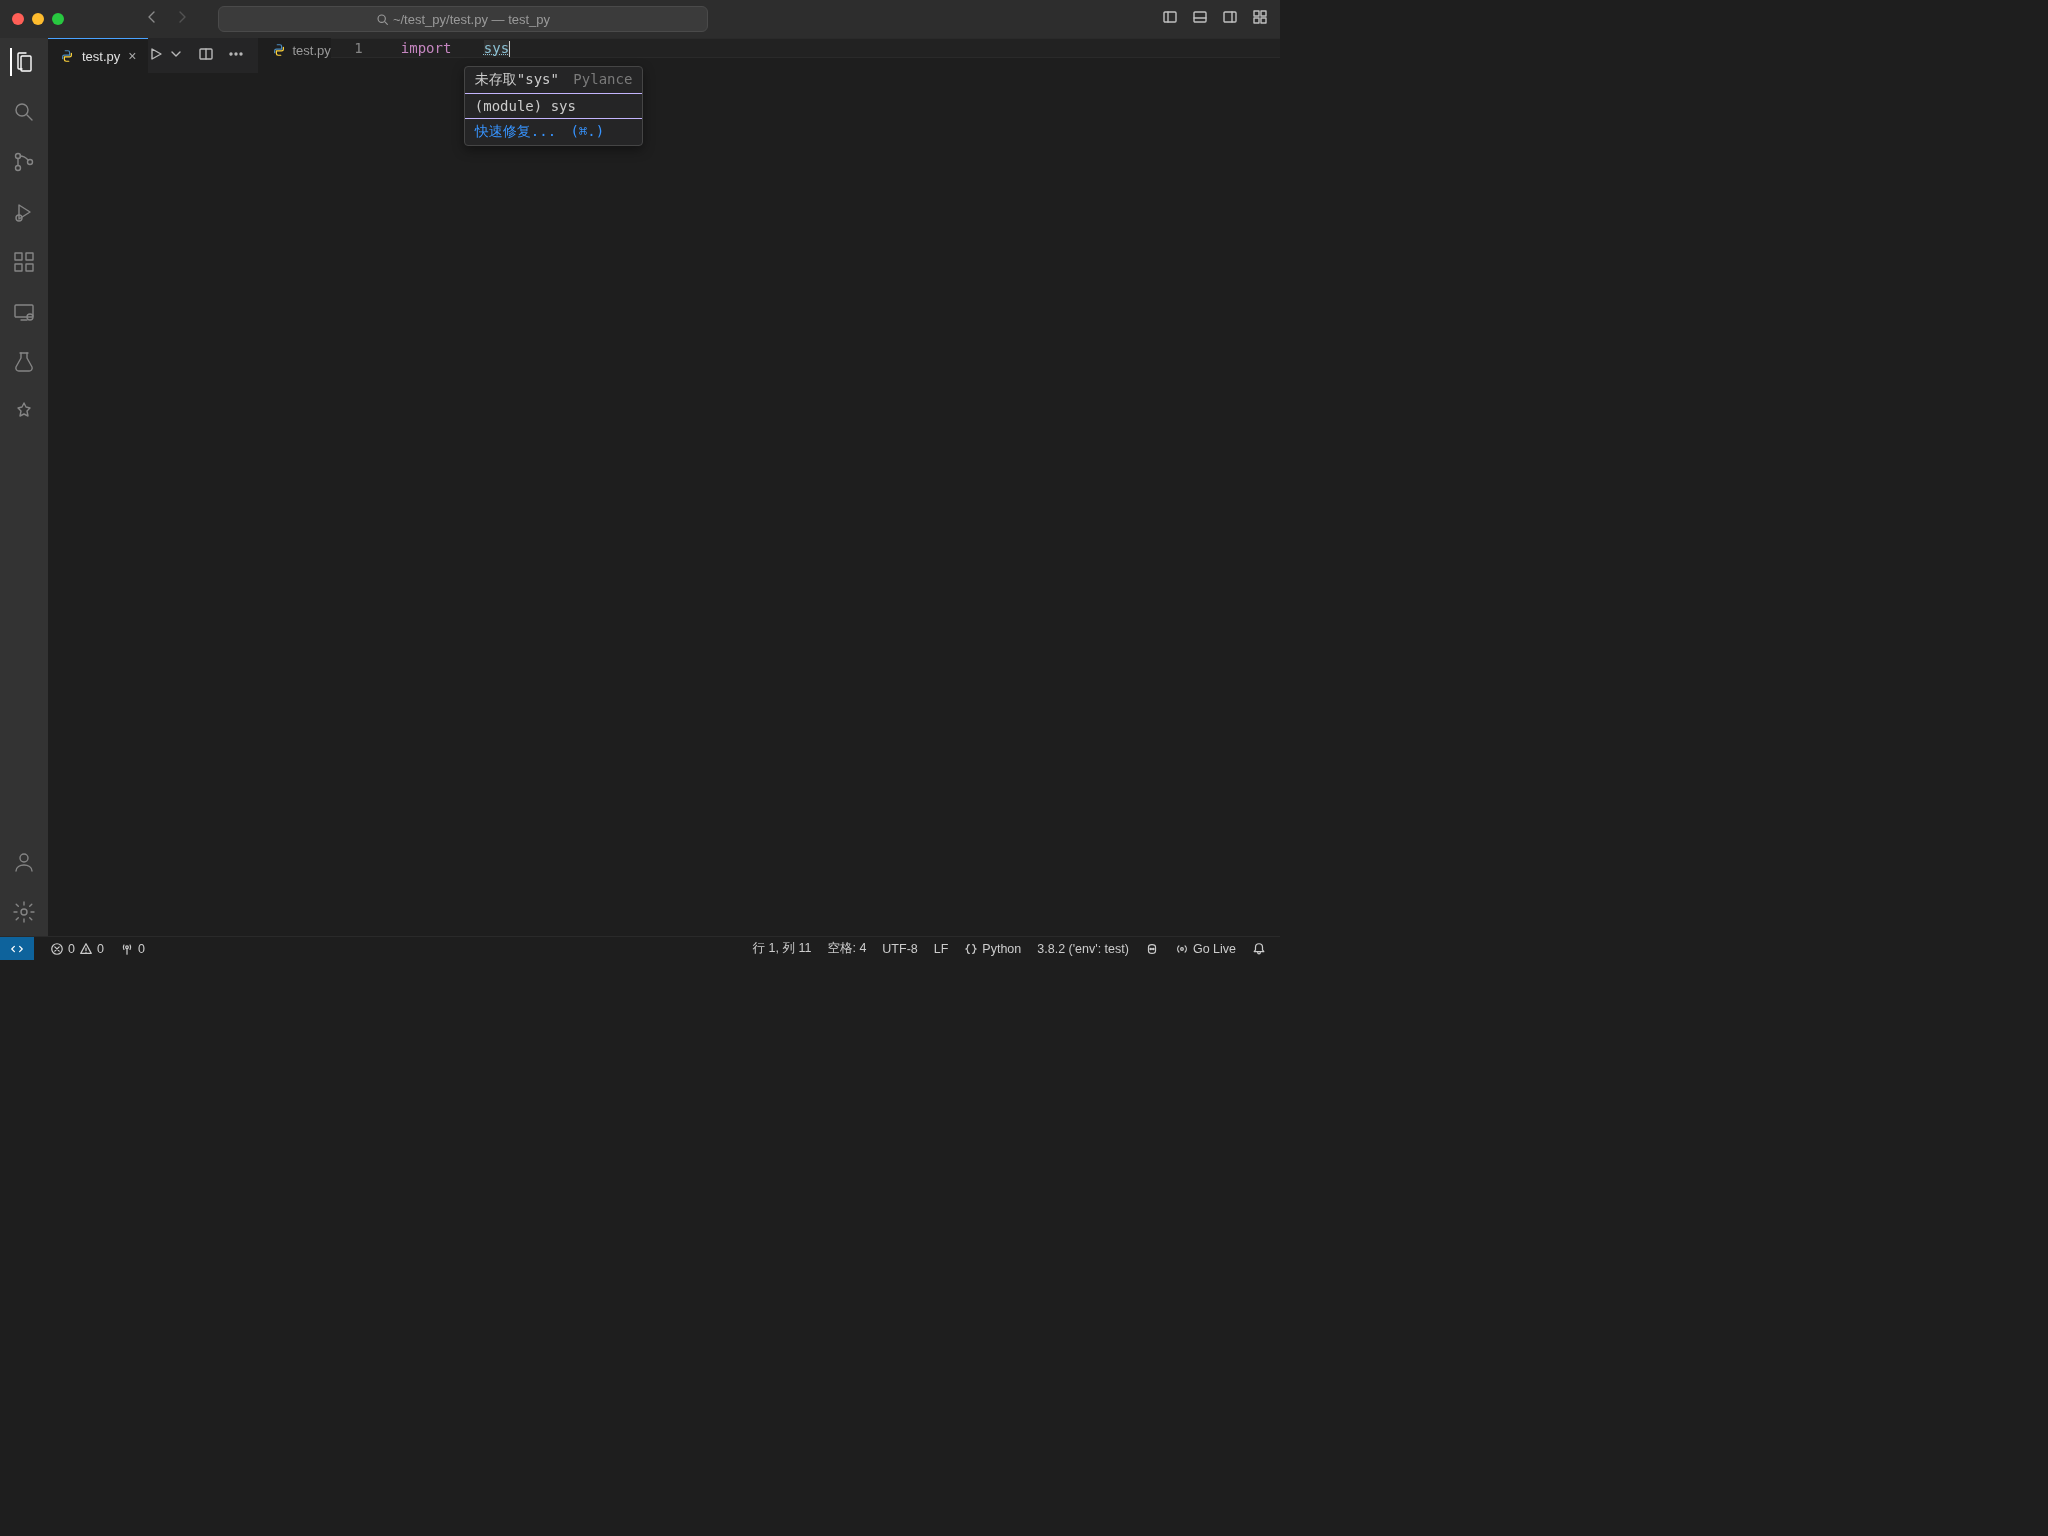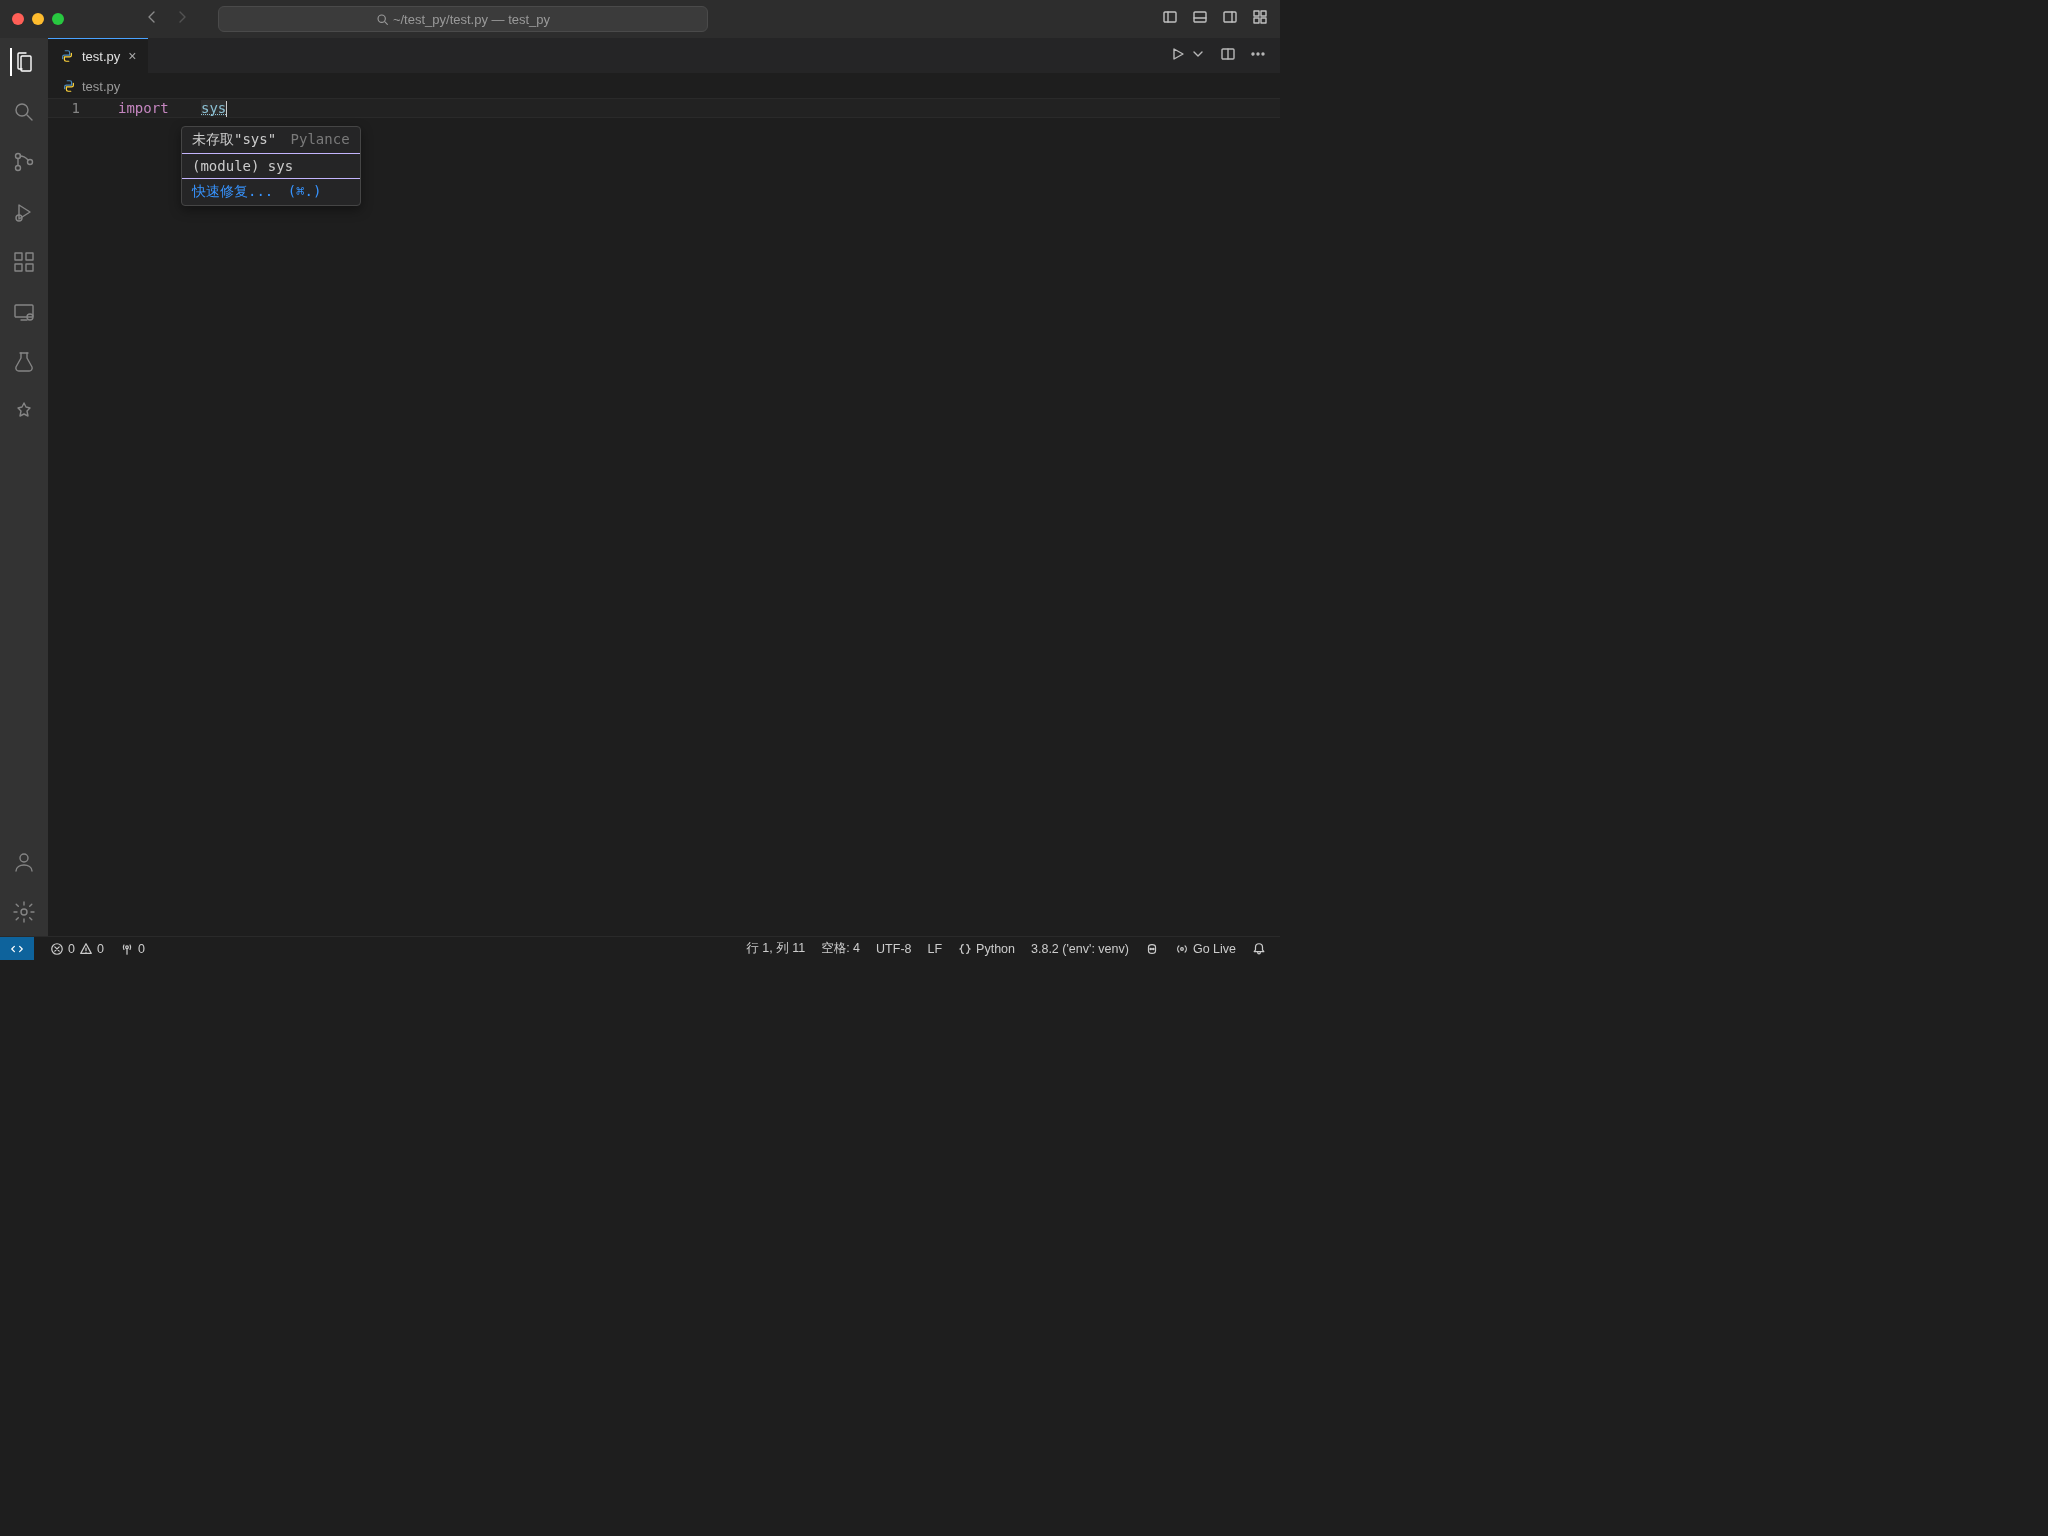--- a/index.html
+++ b/index.html
@@ -18,21 +18,21 @@
   .title-right svg, .nav-arrows svg { width:16px; height:16px; }
   
   .body { flex: 1; display: flex; overflow: hidden; }
   
   .activity-bar { width: 48px; background: #333333; display: flex; flex-direction: column; align-items: center; padding-top: 10px; gap: 22px; }
   .activity-bar .act { width: 28px; height: 28px; display:flex; align-items:center; justify-content:center; color:#858585; }
   .activity-bar .act.active { color:#fff; }
   .activity-bar .act.active::before { content:""; position:absolute; left:0; width:2px; height:28px; background:#fff; }
   .activity-bar .bottom { margin-top:auto; margin-bottom:10px; display:flex; flex-direction:column; gap:22px; align-items:center;}
   
-  .editor-group { flex:1; display:flex; flex-direction:column; background:#1e1e1e; position:relative;}
+  .editor-group { flex:1; display:flex; flex-direction:row; background:#1e1e1e; position:relative;}
   .tabs-bar { height: 36px; background:#252526; display:flex; align-items:stretch; border-bottom:1px solid #1e1e1e;}
   .tab { display:flex; align-items:center; gap:8px; padding:0 12px; background:#1e1e1e; color:#e0e0e0; border-top:1px solid #4aa3ff; font-size:13px; position:relative;}
   .tab .close { color:#aaa; font-size:14px; }
   .tabs-right { margin-left:auto; display:flex; align-items:center; gap:14px; padding-right:14px; color:#b8b8b8;}
   .tabs-right svg { width:16px; height:16px;}
   
   .breadcrumbs { height: 24px; display:flex; align-items:center; padding-left:14px; font-size:13px; color:#9a9a9a; gap:6px;}
   
   .editor { flex:1; position:relative; font-family: Menlo, Consolas, monospace; font-size:14px; }
   .gutter { position:absolute; left:0; top:0; width:50px; text-align:right; color:#858585; padding-right:18px; line-height:20px;}
@@ -276,21 +276,21 @@
       <div class="status-item">
           <span>LF</span>
         </div>
       <div class="status-item">
         <svg viewBox="0 0 16 16" width="14" height="14">
             <path d="M6 3c-2 0-2 1-2 3s-1 2-2 2c1 0 2 0 2 2s0 3 2 3M10 3c2 0 2 1 2 3s1 2 2 2c-1 0-2 0-2 2s0 3-2 3"></path>
           </svg>
         <span>Python</span>
       </div>
       <div class="status-item">
-          <span>3.8.2 ('env': venv)</span>
+          <span>3.8.2 ('env': test)</span>
         </div>
       <div class="status-item">
         <svg viewBox="0 0 16 16" width="14" height="14">
             <path d="M4 6c0-2 2-3 4-3s4 1 4 3v4c0 2-2 3-4 3s-4-1-4-3z"></path>
             <circle cx="6.5" cy="8" r="0.8" fill="currentColor"></circle>
             <circle cx="9.5" cy="8" r="0.8" fill="currentColor"></circle>
           </svg>
       </div>
       <div class="status-item">
         <svg viewBox="0 0 16 16" width="14" height="14">

